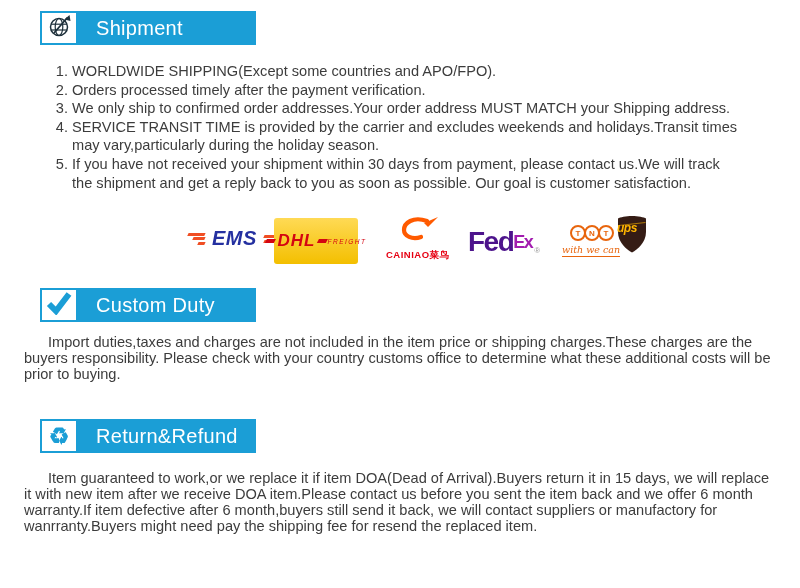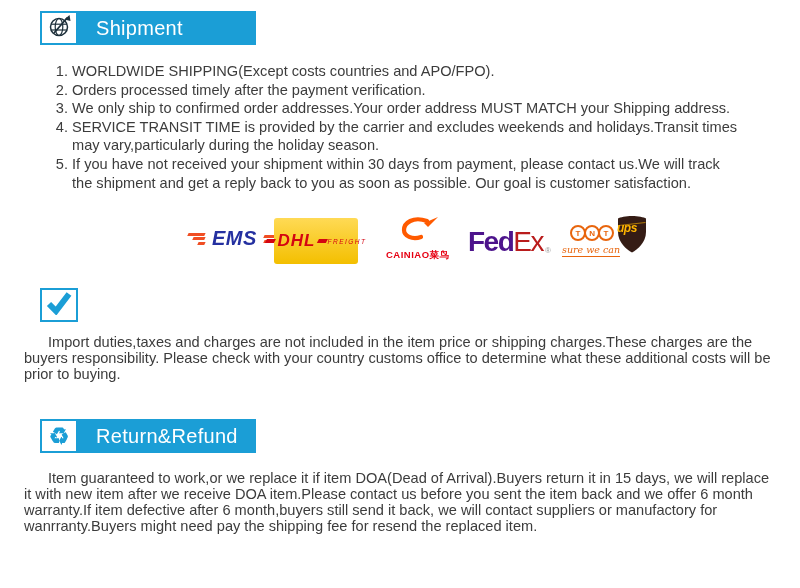--- a/index.html
+++ b/index.html
@@ -59,21 +59,21 @@
   .dhl-sub { font-size:6.5px; font-style:italic; color:#d40511; letter-spacing:1.5px;
     margin-top:1px; text-align:center; }
 
   
   #logo-cainiao { left:386px; top:4px; flex-direction:column; }
   .cainiao-label { font-size:9.5px; font-weight:bold; color:#e60012; letter-spacing:0.5px; }
 
   
   #logo-fedex { left:468px; top:15px; }
   .fedex-fed { font-size:28px; font-weight:bold; color:#4d148c; letter-spacing:-1.5px; }
-  .fedex-ex  { font-size:28px; font-weight:normal; color:#b91c1c; letter-spacing:-1.5px; }
+  .fedex-ex  { font-size:18px; font-weight:bold; color:#a21caf; letter-spacing:-1.5px; }
   .fedex-reg { font-size:8px; color:#9a9a9a; align-self:flex-end; margin:0 0 3px 2px; }
 
   
   #logo-tnt { left:562px; top:14px; flex-direction:column; }
   .tnt-circles { display:flex; }
   .tnt-circle { width:16px; height:16px; border:2.6px solid #e8650d; border-radius:50%;
     background:#fff; display:flex; align-items:center; justify-content:center;
     font-size:8px; font-weight:bold; color:#e8650d; margin-right:-2px; }
   .tnt-tagline { font-family:"DejaVu Serif", serif; font-style:italic; font-size:9.5px;
     color:#e8650d; margin-top:3px; border-bottom:1px solid #e8650d; padding-bottom:1px; }
@@ -100,21 +100,21 @@
           <line x1="8" y1="20" x2="21.5" y2="4.5" stroke="#1d2f3a" stroke-width="1.8"></line>
           <polygon points="23.5,2 24.5,8 18.5,6.5" fill="#1d2f3a"></polygon>
         </svg>
       </span>
     </div>
     <div class="hdr-bar">Shipment</div>
   </div>
 
   <div id="shipment-list">
     <ol>
-      <li>WORLDWIDE SHIPPING(Except costs countries and APO/FPO).</li>
+      <li>WORLDWIDE SHIPPING(Except some countries and APO/FPO).</li>
       <li>Orders processed timely after the payment verification.</li>
       <li>We only ship to confirmed order addresses.Your order address MUST MATCH your Shipping address.</li>
       <li>SERVICE TRANSIT TIME is provided by the carrier and excludes weekends and holidays.Transit times may vary,particularly during the holiday season.</li>
       <li>If you have not received your shipment within 30 days from payment, please contact us.We will track the shipment and get a reply back to you  as soon as possible. Our goal is customer satisfaction.</li>
     </ol>
   </div>
 
   <div id="logos-row">
 
 
@@ -155,21 +155,21 @@
       <span class="fedex-ex">Ex</span>
       <span class="fedex-reg">®</span>
     </div>
 
     <div class="logo" id="logo-tnt">
       <span class="tnt-circles">
         <span class="tnt-circle">T</span>
         <span class="tnt-circle">N</span>
         <span class="tnt-circle">T</span>
       </span>
-      <span class="tnt-tagline">sure we can</span>
+      <span class="tnt-tagline">with we can</span>
     </div>
 
     <div class="logo" id="logo-ups">
       <span class="ups-wrap">
         <span>
           <svg width="30" height="40" viewBox="0 0 30 40">
             <path d="M15 1 C21 1 27 2.2 29 3.6 L29 17 C29 27.5 20.5 34.5 15 37.5
                      C9.5 34.5 1 27.5 1 17 L1 3.6 C3 2.2 9 1 15 1 Z" fill="#351C15"></path>
             <path d="M1.5 10.5 L28.5 7.5" stroke="#FFB500" stroke-width="1" fill="none" opacity="0.6"></path>
           </svg>
@@ -181,20 +181,21 @@
   </div>
 
   <div class="sec-header" id="custom-header">
     <div class="icon-box">
       <span>
         <svg width="26" height="24" viewBox="0 0 26 24">
           <path d="M3 13 L10 20 L23 3" fill="none" stroke="#1b9ed6" stroke-width="6"></path>
         </svg>
       </span>
     </div>
+    <div class="hdr-bar">Custom Duty</div>
   </div>
 
   <p class="para" id="custom-para">Import duties,taxes and charges are not included in the item price or shipping charges.These charges are the buyers responsibility. Please check with your country customs office to determine what these additional costs will be prior to buying.</p>
 
   <div class="sec-header" id="return-header">
     <div class="icon-box">
       <span class="recycle-glyph">♻</span>
     </div>
     <div class="hdr-bar">Return&amp;Refund</div>
   </div>

